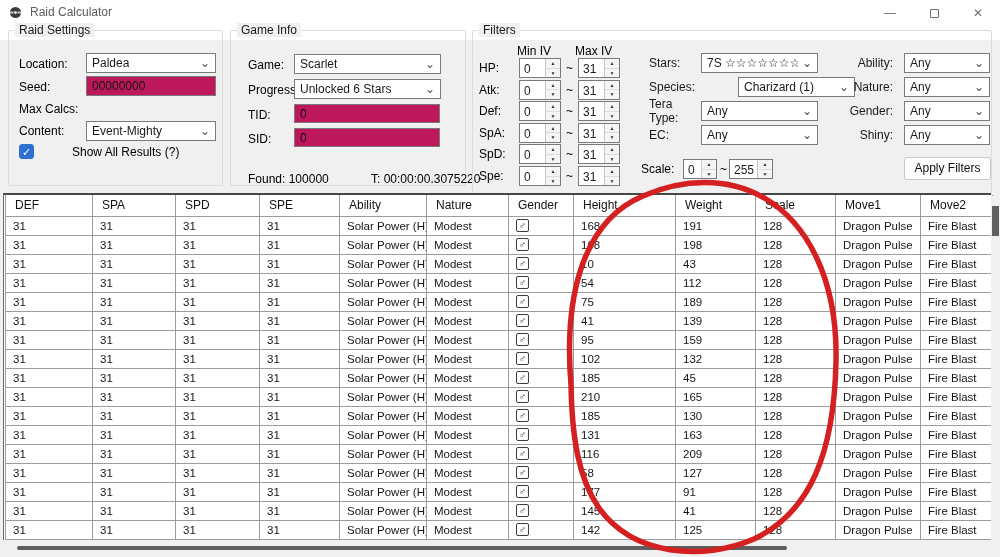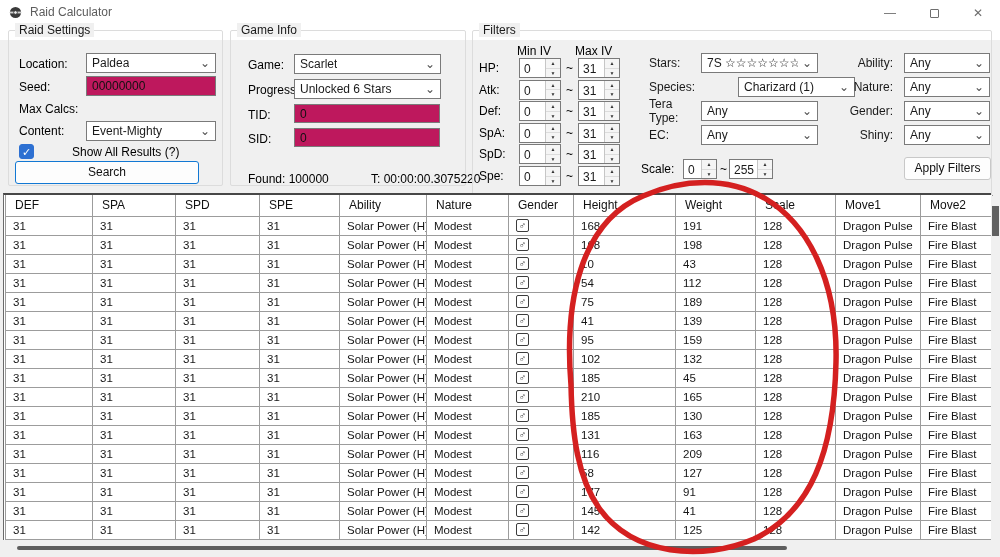--- a/index.html
+++ b/index.html
@@ -100,21 +100,20 @@
     <span class="flabel" style="left:10px; top:49px;">Seed:</span>
     <input class="tbox" style="left: 77px; top: 45px; width: 130px;" value="00000000">
     <span class="flabel" style="left:10px; top:71px;">Max Calcs:</span>
     <span class="flabel" style="left:10px; top:93px;">Content:</span>
     <span class="dd" style="width: 130px; left: 77px; top: 90px;">
         <span class="dd-val">Event-Mighty</span>
         <span class="chev">⌄</span>
       </span>
     <span class="cb" style="left:10px; top:113px;"><span>✓</span></span>
     <span class="flabel" style="left:31px; top:114px;margin-left:32px;">Show All Results (?)</span>
-    <div class="search-btn" style="left:6px; top:130px; width:184px; height:23px;">Search</div>
   </div>
 
   <div class="group" style="left:230px; top:30px; width:236px; height:156px;">
     <span class="legend">Game Info</span>
     <span class="flabel" style="left:17px; top:27px;">Game:</span>
     <span class="dd" style="width: 147px; left: 63px; top: 23px;">
         <span class="dd-val">Scarlet</span>
         <span class="chev">⌄</span>
       </span>
     <span class="flabel" style="left:17px; top:52px;">Progress:</span>

